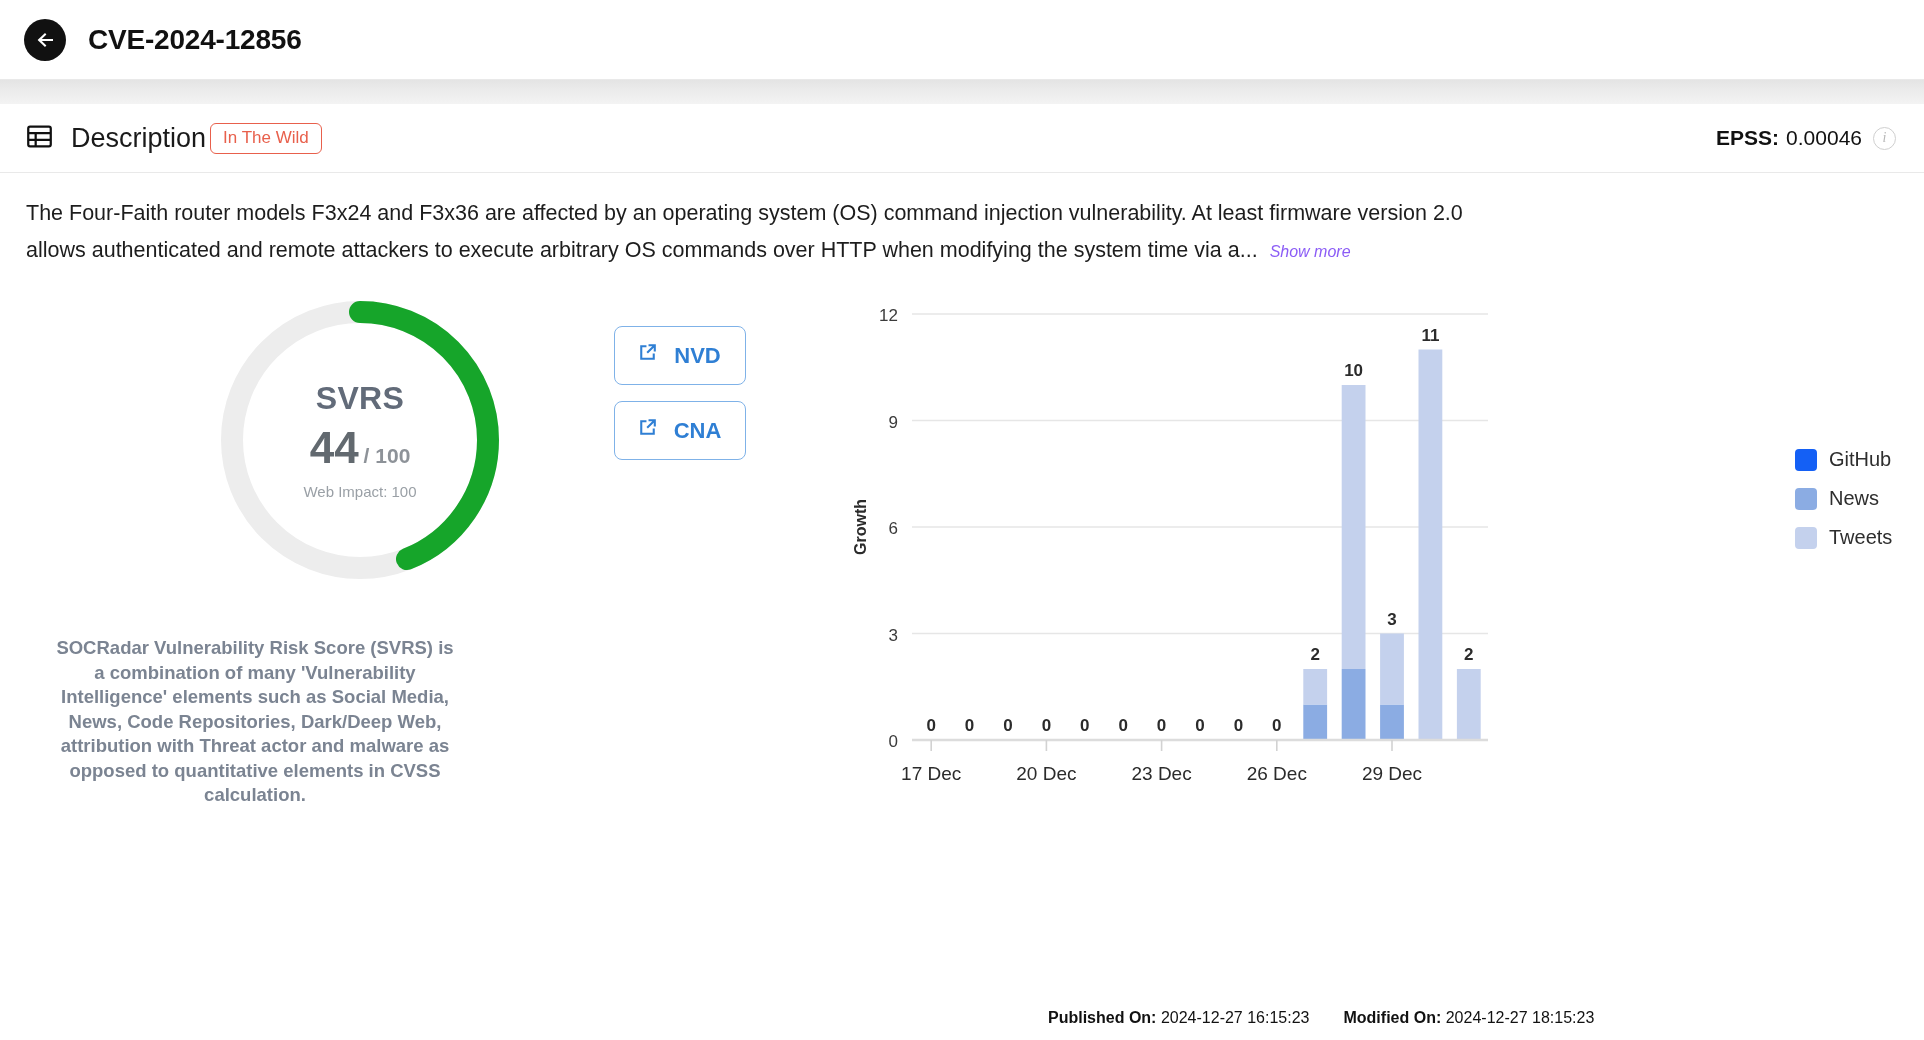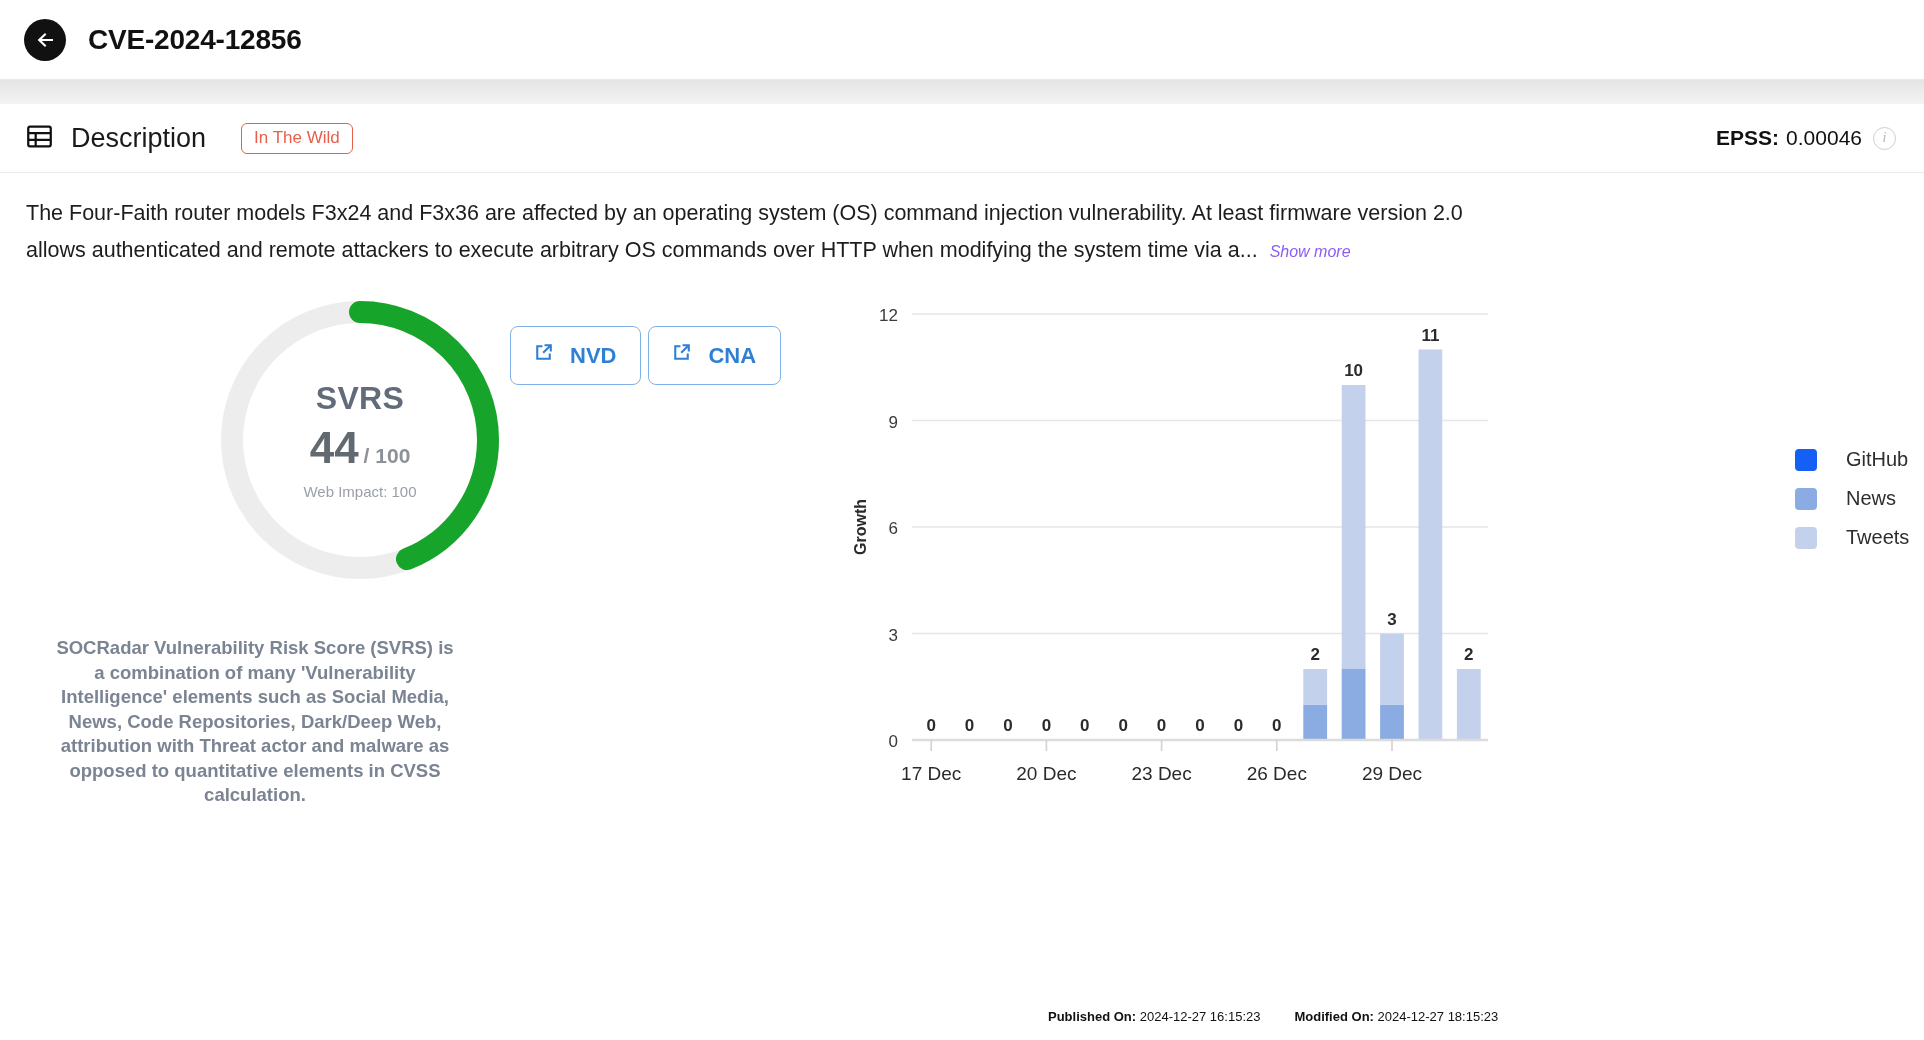--- a/index.html
+++ b/index.html
@@ -42,21 +42,21 @@
   .desc-head {
     height:69px;
     display:flex; align-items:center;
     padding:0 28px 0 26px;
     border-bottom:1px solid #e9e9e9;
     background:#fff;
   }
   .desc-head .table-icon { flex:0 0 auto; margin-right:18px; }
   .desc-title { font-size:27px; color:#1a1a1a; }
   .badge-wild {
-    margin-left:35px;
+    margin-left:4px;
     border:1px solid #e8604c;
     color:#e8604c;
     border-radius:6px;
     font-size:17px;
     padding:4px 12px 5px;
     white-space:nowrap;
     cursor:pointer;
   }
   .epss-wrap {
     margin-left:auto;
@@ -118,44 +118,44 @@
 
   .svrs-note {
     margin:46px auto 4px;
     width:400px;
     text-align:center;
     font-size:18.5px; line-height:24.5px;
     font-weight:bold; color:#7b8492;
   }
 
   
-  .linkbtns { margin-top:36px; display:flex; align-items:center; gap:7px; }
+  .linkbtns { margin-top:36px; display:flex; flex-direction:column; align-items:center; gap:16px; }
   .linkbtn {
     display:flex; align-items:center; justify-content:center;
     gap:14px;
     border:1px solid #7fb2e8; border-radius:8px;
     padding:13px 24px 13px 20px;
     color:#2f7fd4; font-size:22px; font-weight:bold;
     background:#fff; cursor:pointer;
     min-width:118px;
   }
   .linkbtn.nvd { min-width:118px; }
 
   
   .chart-area { position:relative; margin-top:2px; }
   .legend {
     position:absolute; left:1795px; top:448px;
     display:flex; flex-direction:column; gap:16px;
   }
-  .legend-item { display:flex; align-items:center; gap:29px; font-size:20px; color:#2e2e2e; cursor:pointer; }
+  .legend-item { display:flex; align-items:center; gap:12px; font-size:20px; color:#2e2e2e; cursor:pointer; }
   .swatch { width:22px; height:22px; border-radius:4px; flex:0 0 auto; }
 
   .footer-dates {
     position:absolute; left:1048px; top:1009px;
-    font-size:13px; color:#111;
+    font-size:16px; color:#111;
     display:flex; gap:34px; white-space:nowrap;
   }
   .fd-label { font-weight:bold; }
 </style>
 </head>
 <body>
 
 <div class="topbar">
   <div class="back-btn">
     <span>

